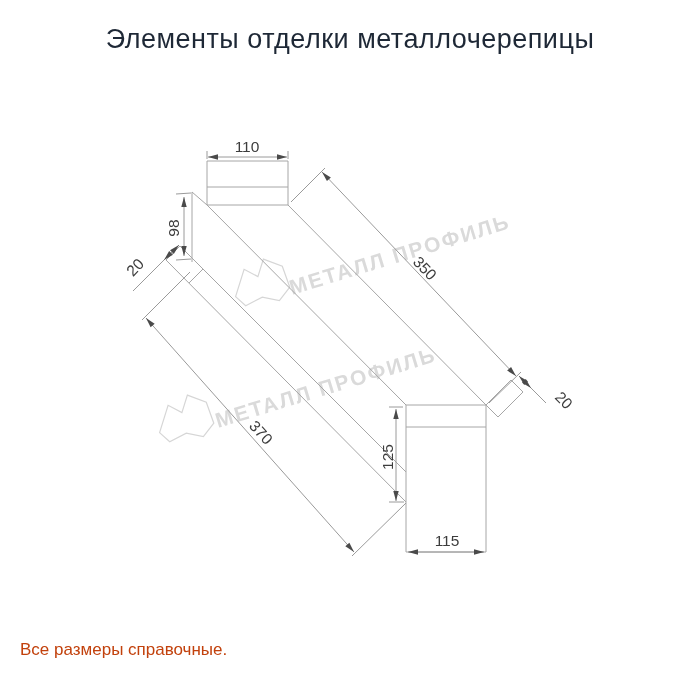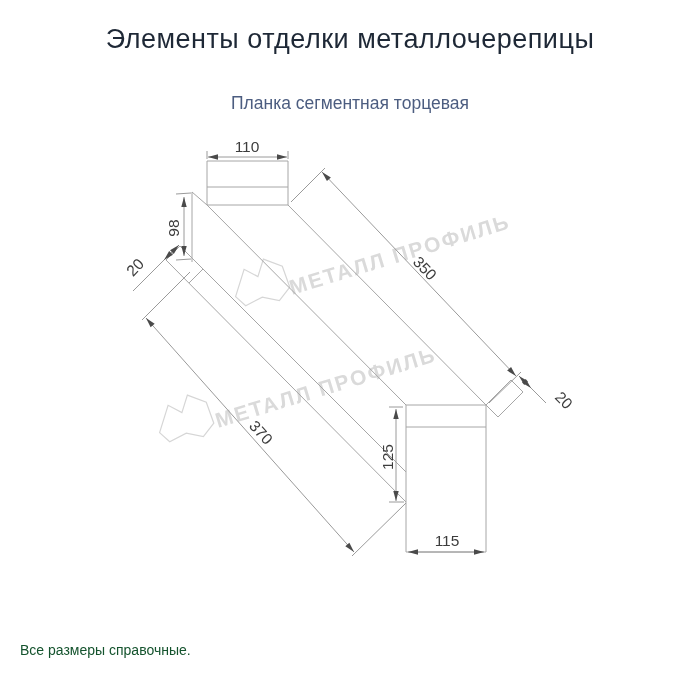--- a/index.html
+++ b/index.html
@@ -2,38 +2,37 @@
 <html><head>
 <meta charset="utf-8">
 <style>
   html,body{margin:0;padding:0;background:#ffffff;}
   .page{position:relative;width:700px;height:700px;background:#ffffff;overflow:hidden;
         font-family:"Liberation Sans","DejaVu Sans",sans-serif;}
   .title{position:absolute;top:24px;left:0;width:700px;text-align:center;
          font-size:27px;font-weight:400;color:#1e2836;letter-spacing:.5px;}
   .subtitle{position:absolute;top:93px;left:0;width:700px;text-align:center;
             font-size:17.5px;line-height:21px;font-weight:400;color:#4c5d80;}
-  .footer{position:absolute;left:20px;top:641px;font-size:14px;line-height:18.5px;color:#14532d;}
+  .footer{position:absolute;left:20px;top:641px;font-size:17px;line-height:18.5px;color:#c2410c;}
   svg text.dim{font-family:"Liberation Sans","DejaVu Sans",sans-serif;
                font-size:15.5px;fill:#3d3d3d;}
   svg text.wm{font-family:"Liberation Sans","DejaVu Sans",sans-serif;
               font-size:21px;font-weight:bold;letter-spacing:2px;fill:#dadada;}
   svg .edge{stroke:#a6a6a6;stroke-width:1;fill:none;}
   svg .dimline{stroke:#9a9a9a;stroke-width:1;fill:none;}
   svg .logo{stroke:#d6d6d6;stroke-width:1.2;fill:none;}
 </style>
 </head>
 <body>
 
 <div class="page">
 
   <div class="title">Элементы отделки металлочерепицы</div>
 
   <div class="subtitle">
-    <div>Планка сегментная торцевая</div>
   </div>
 
   <svg width="700" height="700" viewBox="0 0 700 700" style="position:absolute;left:0;top:0;">
 
     <defs>
       <marker id="arr" viewBox="-11 -3.5 12 7" refX="0" refY="0" markerWidth="12" markerHeight="7" markerUnits="userSpaceOnUse" orient="auto-start-reverse">
         <path d="M0,0 L-10,2.7 L-10,-2.7 Z" fill="#4a4a4a"></path>
       </marker>
     </defs>
 

